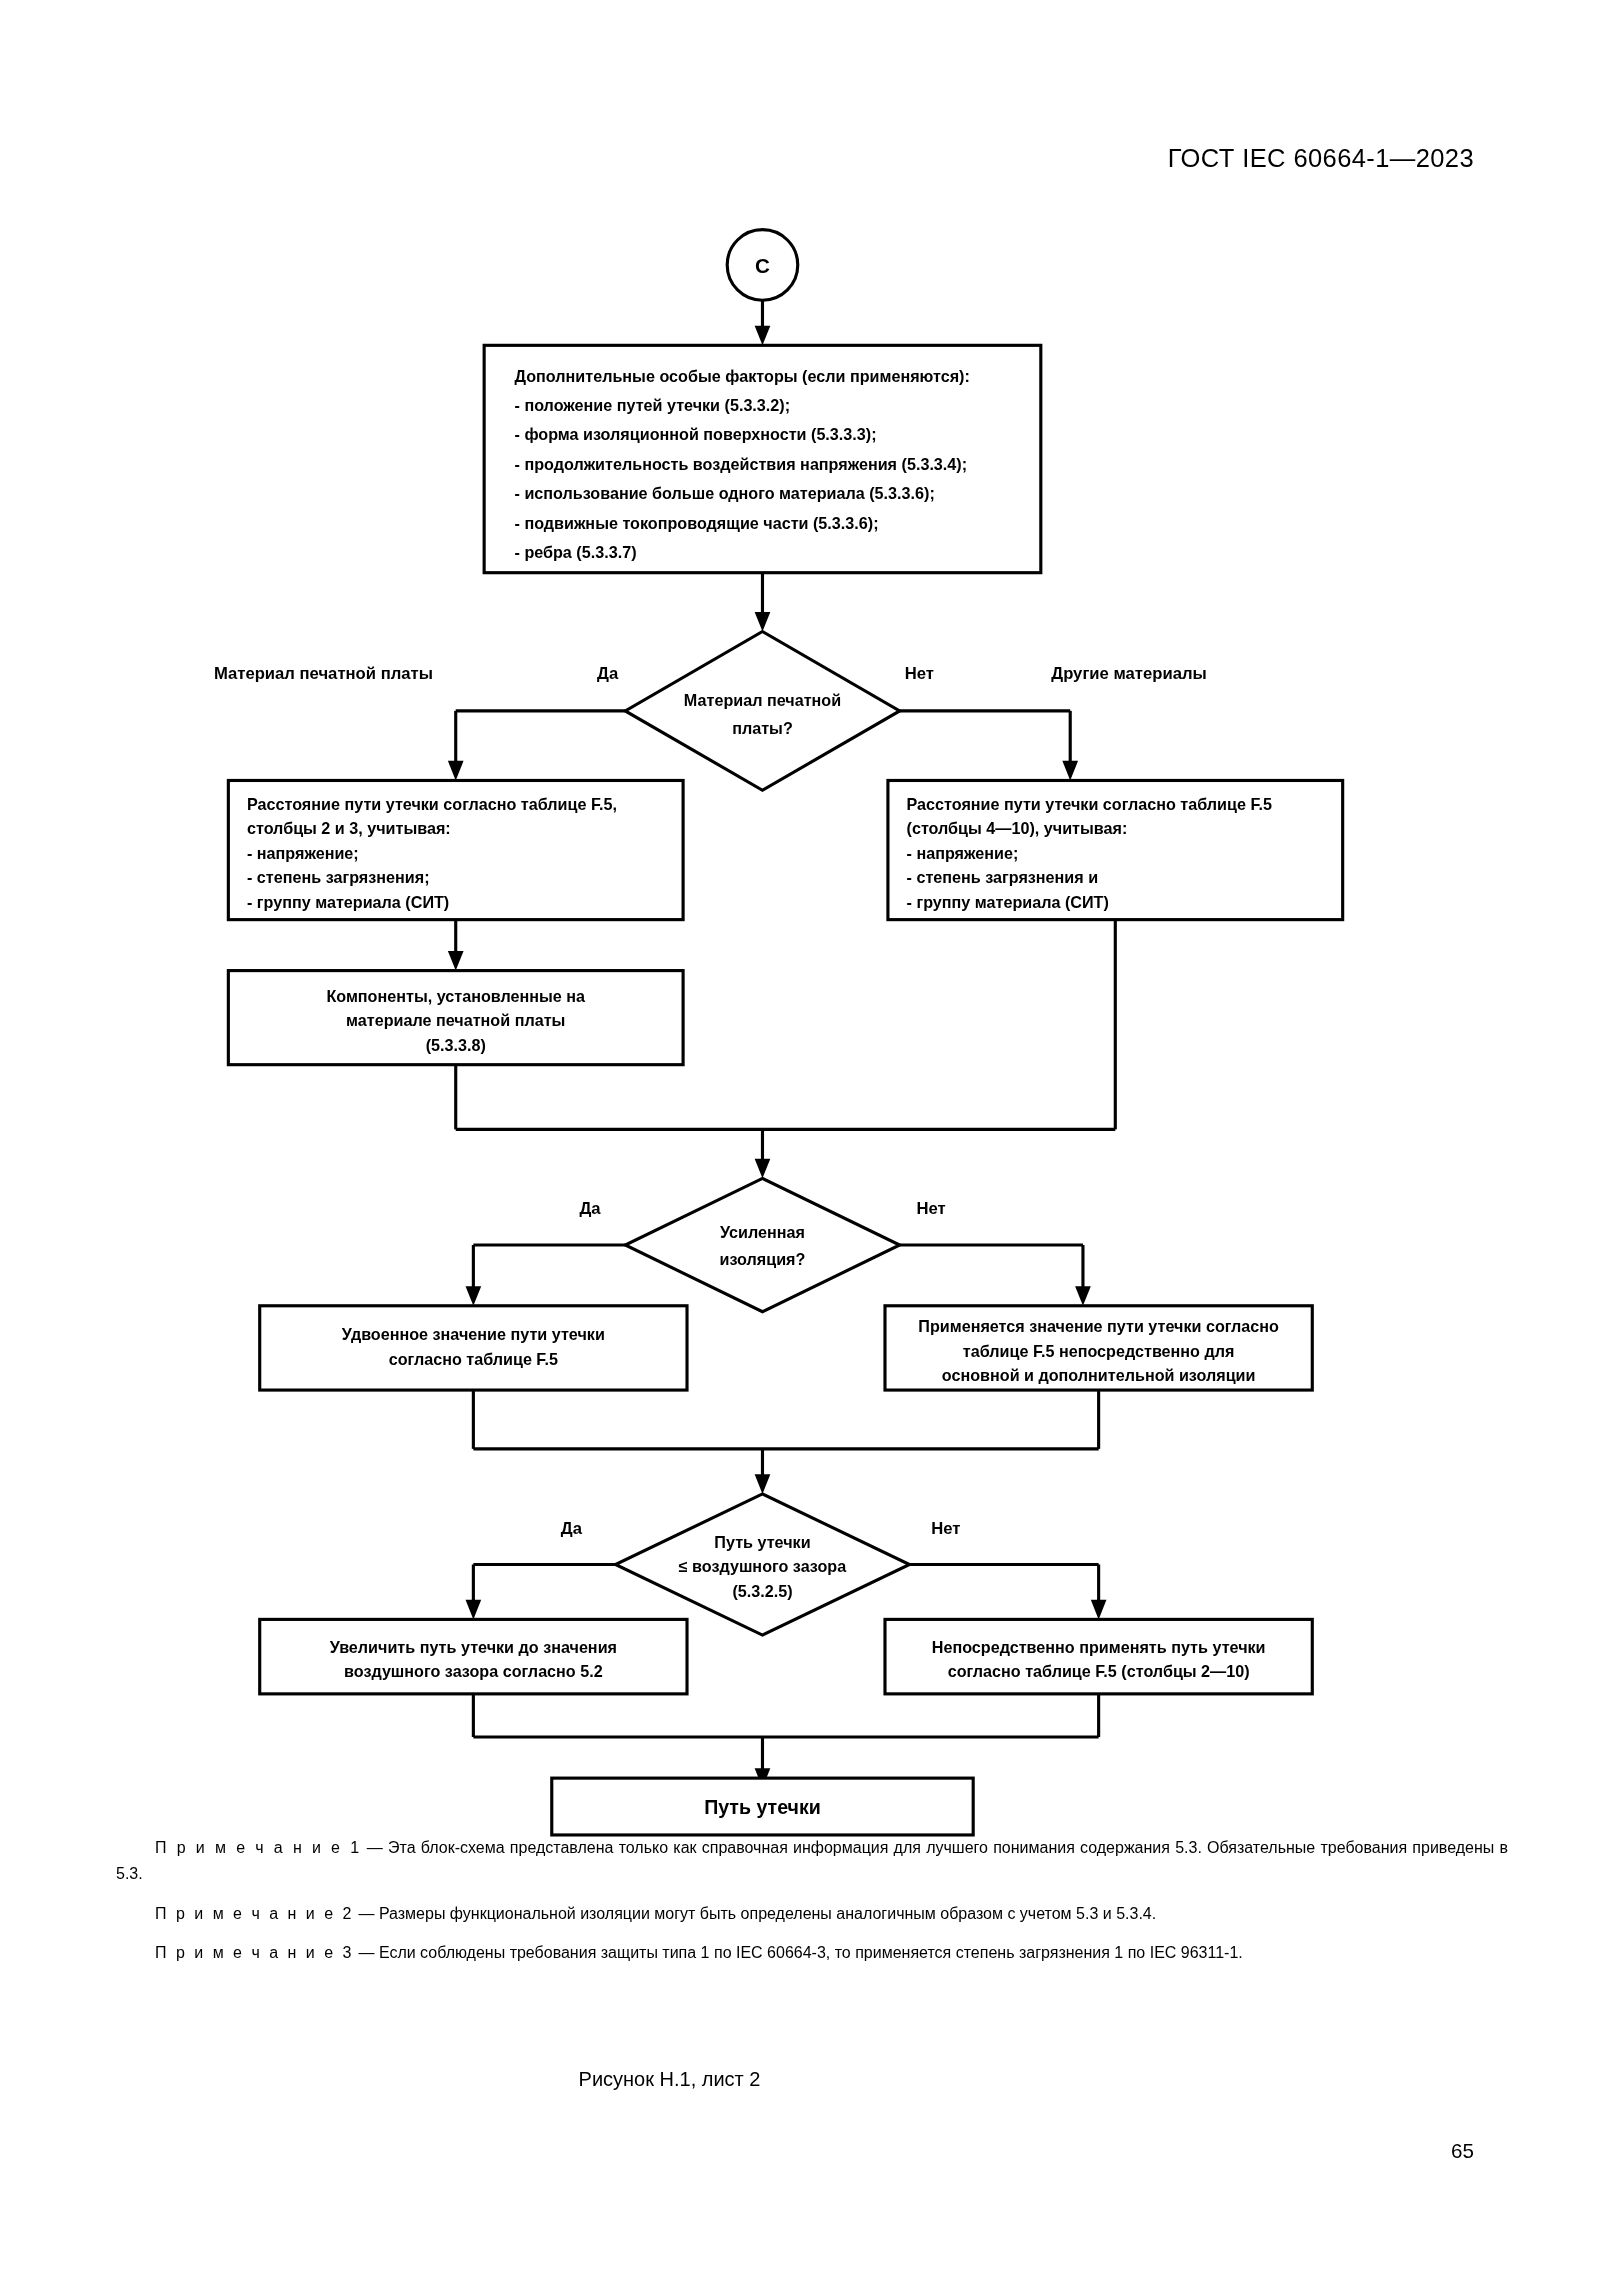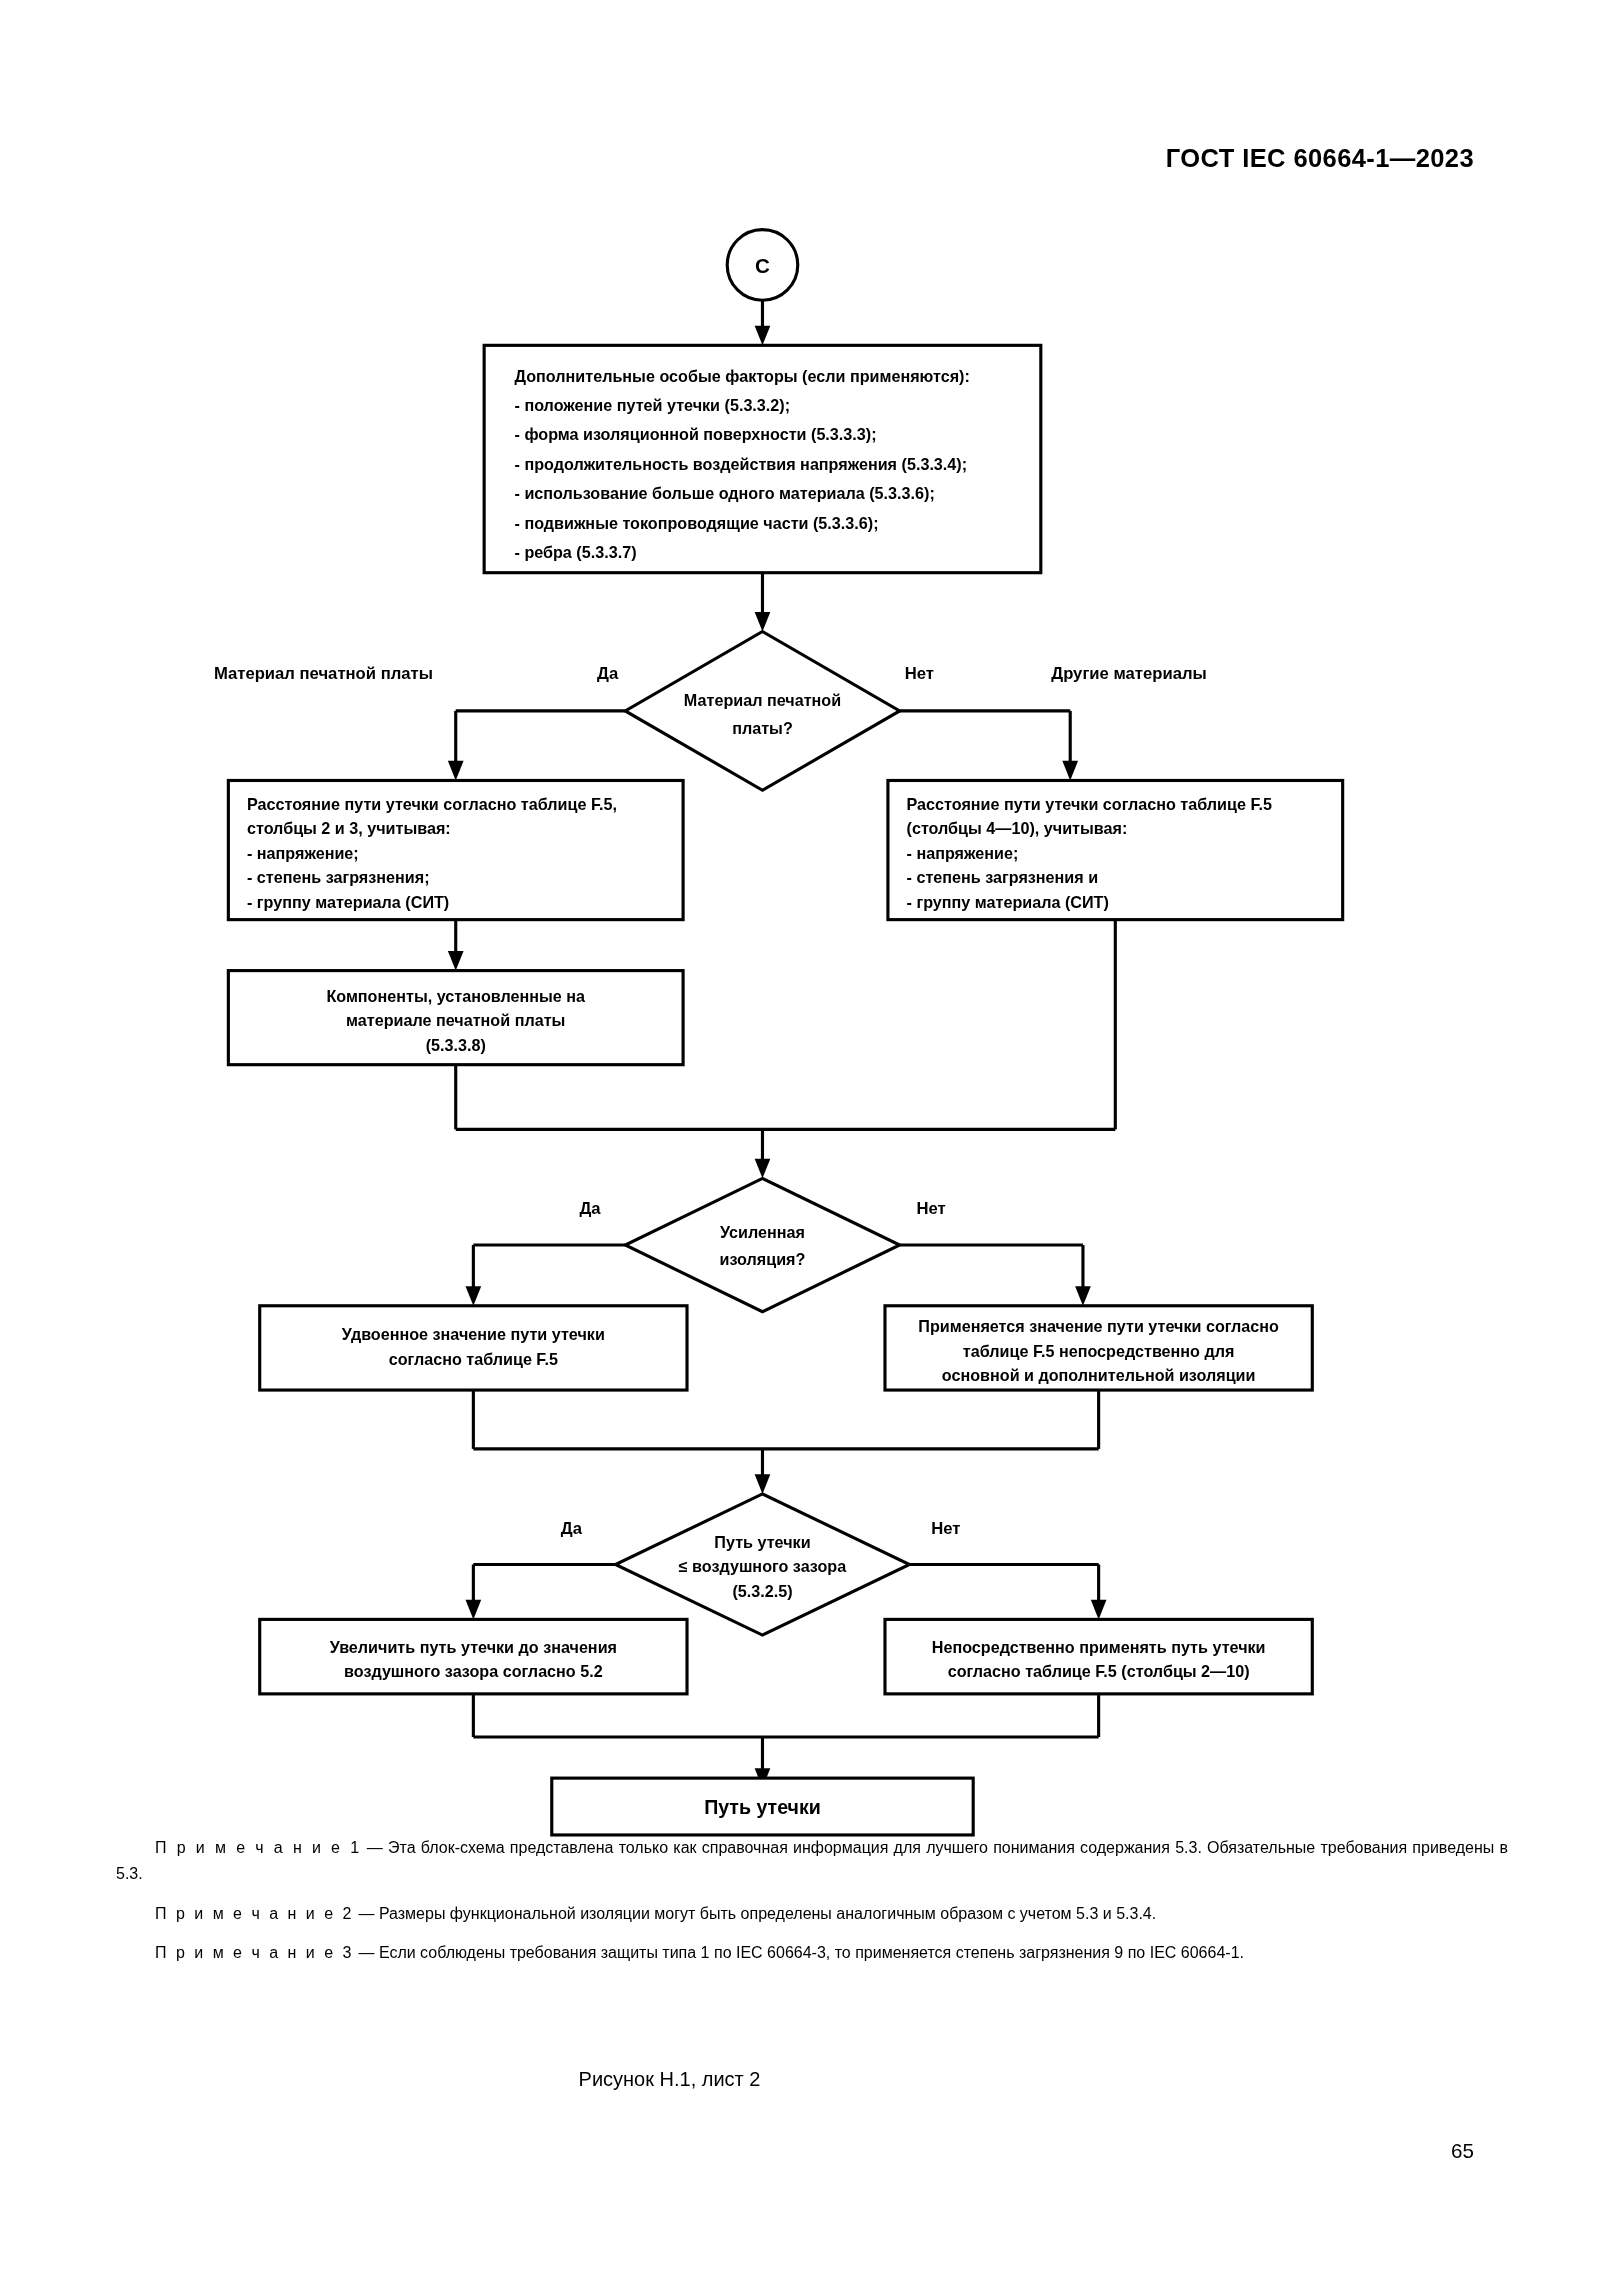--- a/index.html
+++ b/index.html
@@ -20,21 +20,21 @@
     position: absolute;
     inset: 0;
   }
 
   
   .doc-header {
     position: absolute;
     top: 144px;
     right: 147px;
     font-size: 25.5px;
-    font-weight: bold;
+    font-weight: normal;
     letter-spacing: 0.4px;
     white-space: nowrap;
   }
 
   
   .flow-wrap {
     position: absolute;
     left: 0;
     top: 206px;
     width: 1621px;
@@ -257,21 +257,21 @@
   </svg>
 
   <div class="notes">
     <p>
       <span style="display:inline-block; width:39px;"></span><span class="note-kw">П р и м е ч а н и е  1</span><span> — Эта блок-схема представлена только как справочная информация для лучшего понимания содержания 5.3. Обязательные требования приведены в 5.3.</span>
     </p>
     <p>
       <span style="display:inline-block; width:39px;"></span><span class="note-kw">П р и м е ч а н и е  2</span><span> — Размеры функциональной изоляции могут быть определены аналогичным образом с учетом 5.3 и 5.3.4.</span>
     </p>
     <p>
-      <span style="display:inline-block; width:39px;"></span><span class="note-kw">П р и м е ч а н и е  3</span><span> — Если соблюдены требования защиты типа 1 по IEC 60664-3, то применяется степень загрязнения 9 по IEC 60664-1.</span>
+      <span style="display:inline-block; width:39px;"></span><span class="note-kw">П р и м е ч а н и е  3</span><span> — Если соблюдены требования защиты типа 1 по IEC 60664-3, то применяется степень загрязнения 1 по IEC 96311-1.</span>
     </p>
   </div>
 
   <div class="fig-caption">Рисунок Н.1, лист 2</div>
 
   <div class="page-number">65</div>
 
 </div>
 
 

